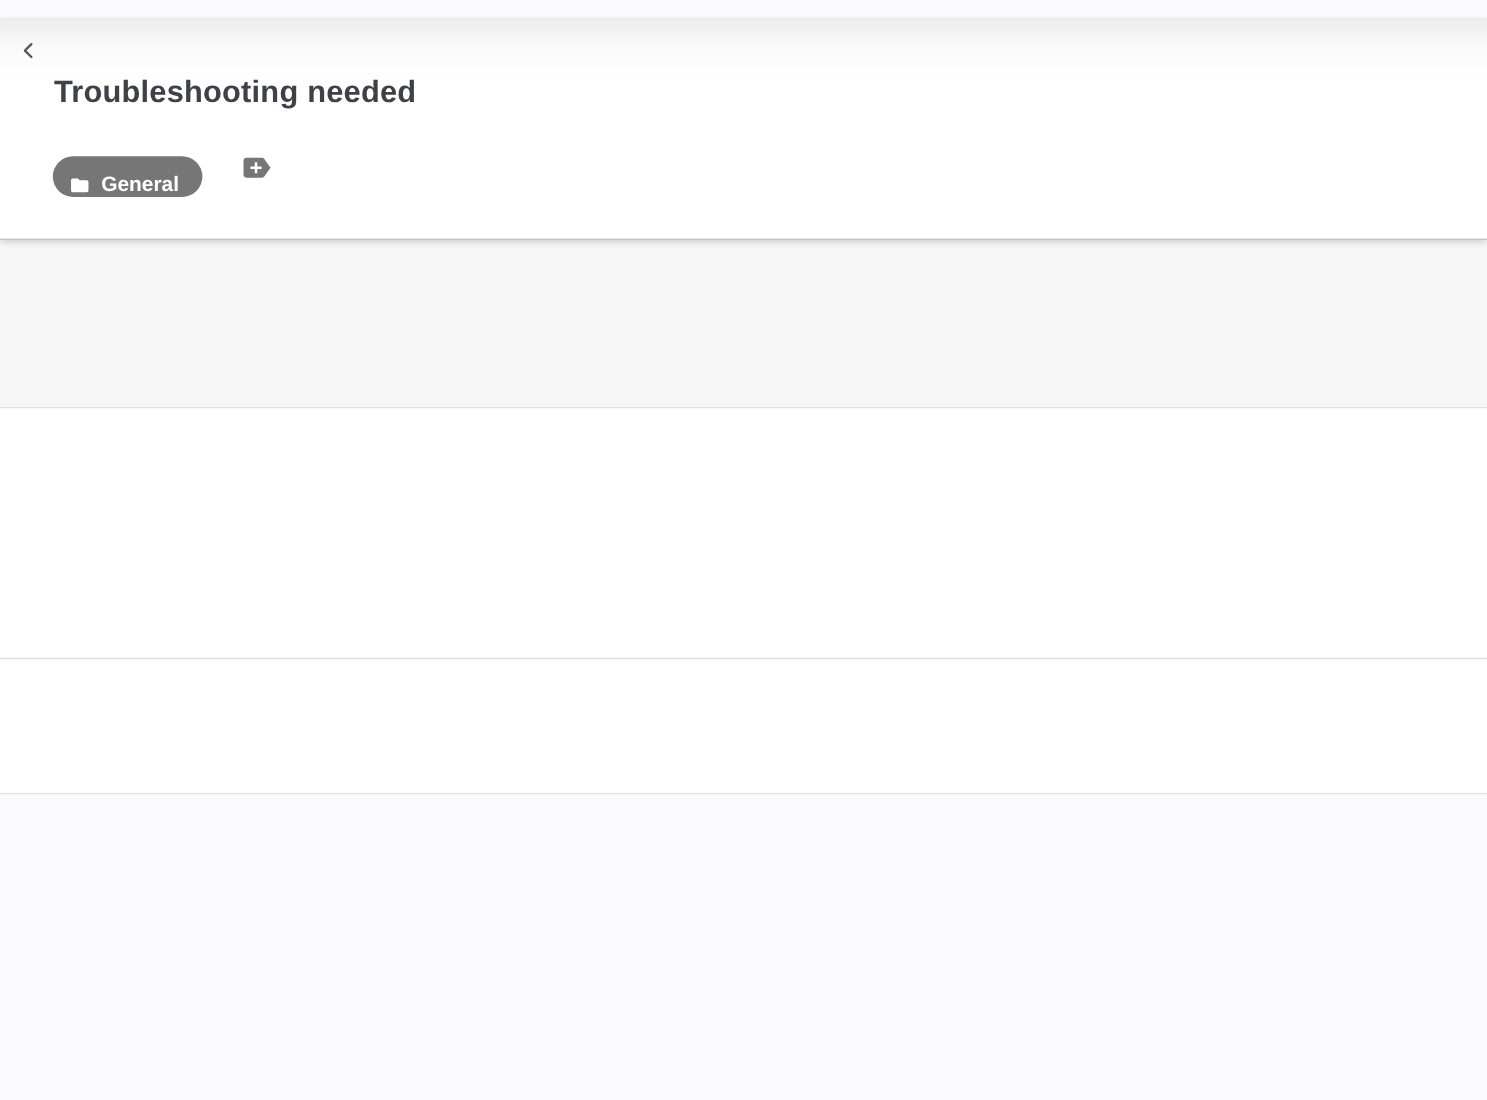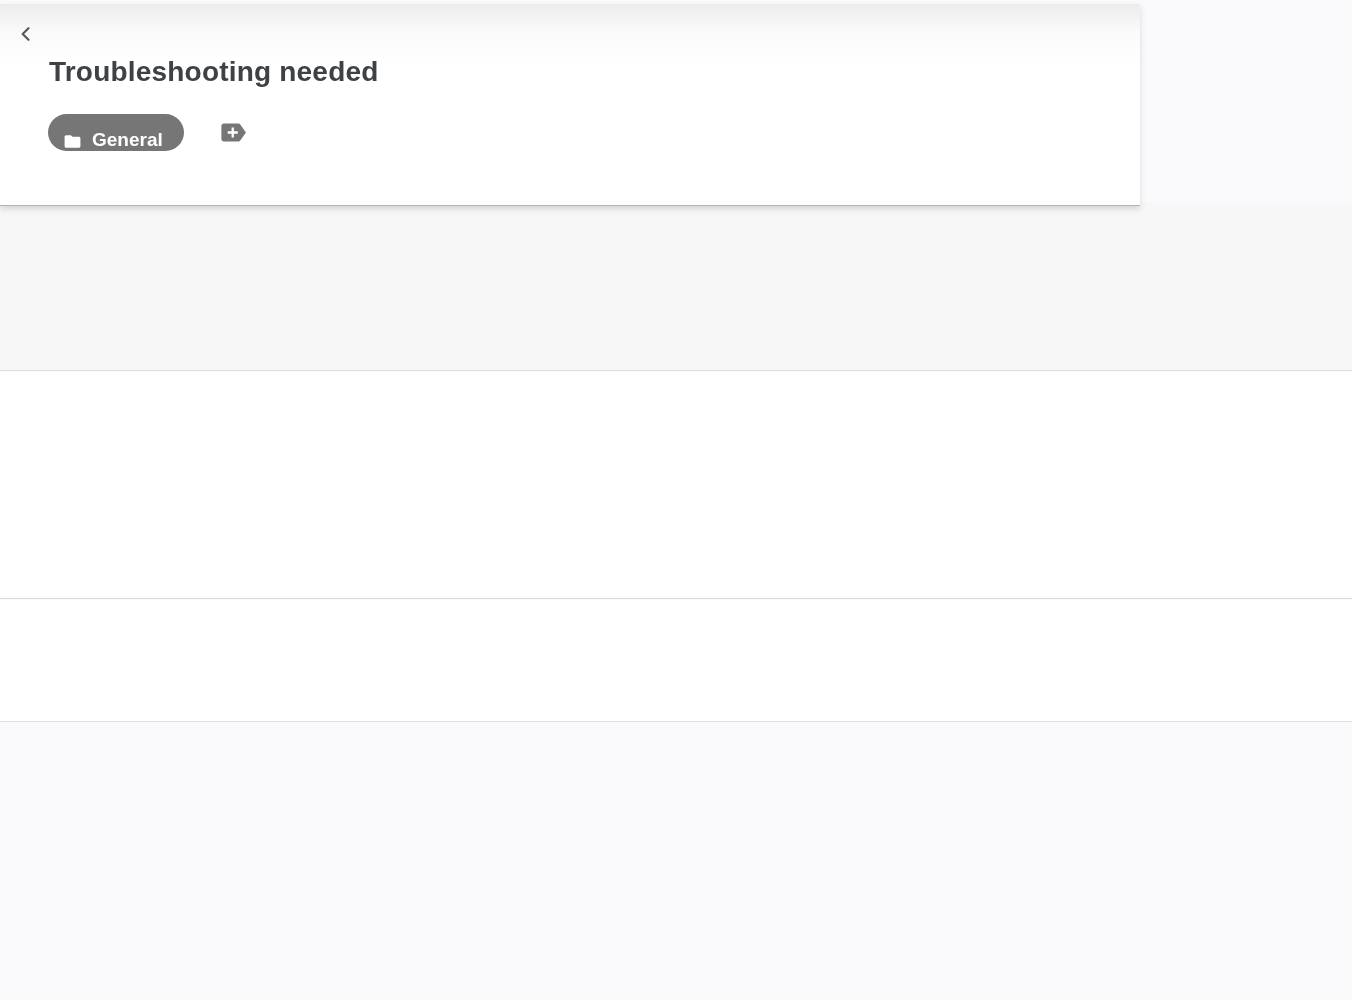--- a/index.html
+++ b/index.html
@@ -2,41 +2,41 @@
 <html><head>
 <meta charset="utf-8">
 <style>
   * { margin:0; padding:0; box-sizing:border-box; }
   html,body { width:1352px; height:1000px; }
   body { font-family:"Liberation Sans", sans-serif; background:#faf9fb; }
   .page { position:relative; width:1352px; height:1000px; overflow:hidden; }
 
   
   .header {
-    position:absolute; left:0; top:4px; width:1140px; height:202px;
+    position:absolute; left:0; top:16px; width:1352px; height:202px;
     background:linear-gradient(to bottom, #ececec 0px, #fafafa 28px, #ffffff 60px);
     border-bottom:1px solid #b5b5b5;
     box-shadow:0 3px 6px rgba(0,0,0,0.14);
     z-index:5;
   }
   .back-btn {
     position:absolute; left:12px; top:16px; width:28px; height:28px;
     display:flex; align-items:center; justify-content:center;
     color:#55585c; cursor:pointer; background:none; border:none;
   }
   .back-btn svg { width:20px; height:20px; }
   .page-title {
     position:absolute; left:49px; top:52px;
     font-size:28px; font-weight:bold; color:#3e4145; letter-spacing:0.2px;
   }
   .label-row { position:absolute; left:48px; top:110px; display:flex; align-items:center; gap:30px; }
   .label-pill {
     height:37px; padding:16px 21px 0 15px; border-radius:19px;
     background:#767676; color:#ffffff;
-    display:inline-flex; align-items:flex-end; gap:10px; cursor:pointer; border:none;
+    display:inline-flex; align-items:center; gap:10px; cursor:pointer; border:none;margin-top:16px;
   }
   .label-pill svg { width:19px; height:19px; }
   .label-pill .pill-text { font-size:19px; font-weight:bold; color:#ffffff; }
   .add-label-btn { background:none; border:none; cursor:pointer; color:#767676; display:flex; }
   .add-label-btn svg { width:38px; height:31px; }
 
   
   .meta-section {
     position:absolute; left:0; top:203px; width:1352px; height:168px;
     background:#f7f7f7; border-bottom:1px solid #e2e0e2;

